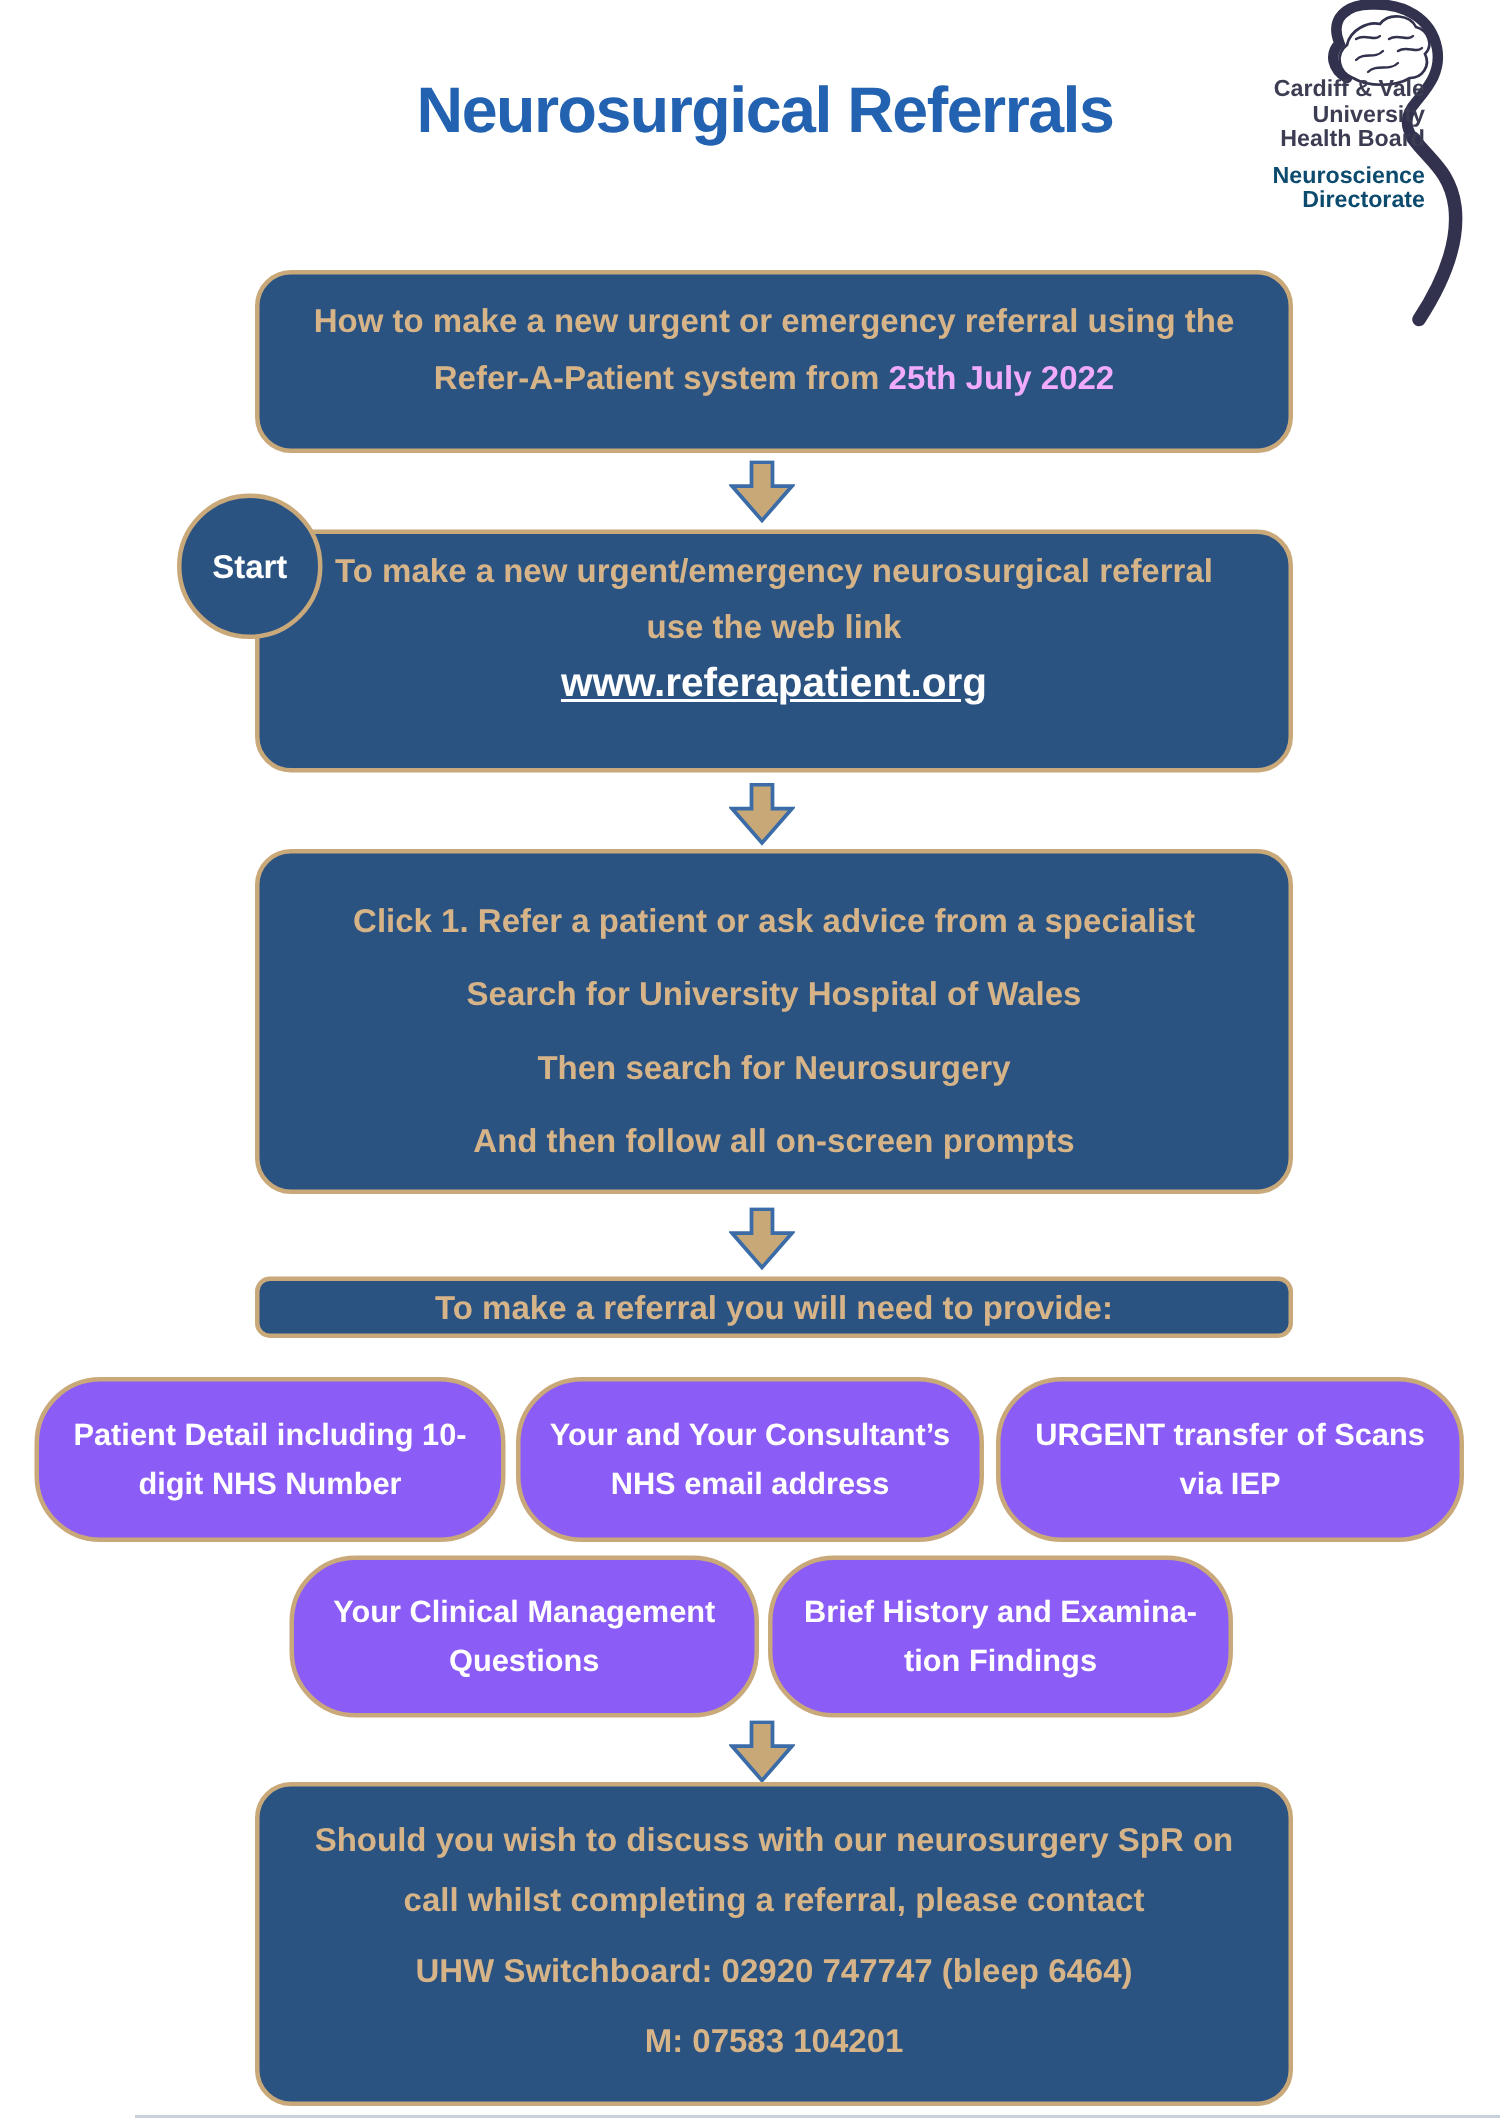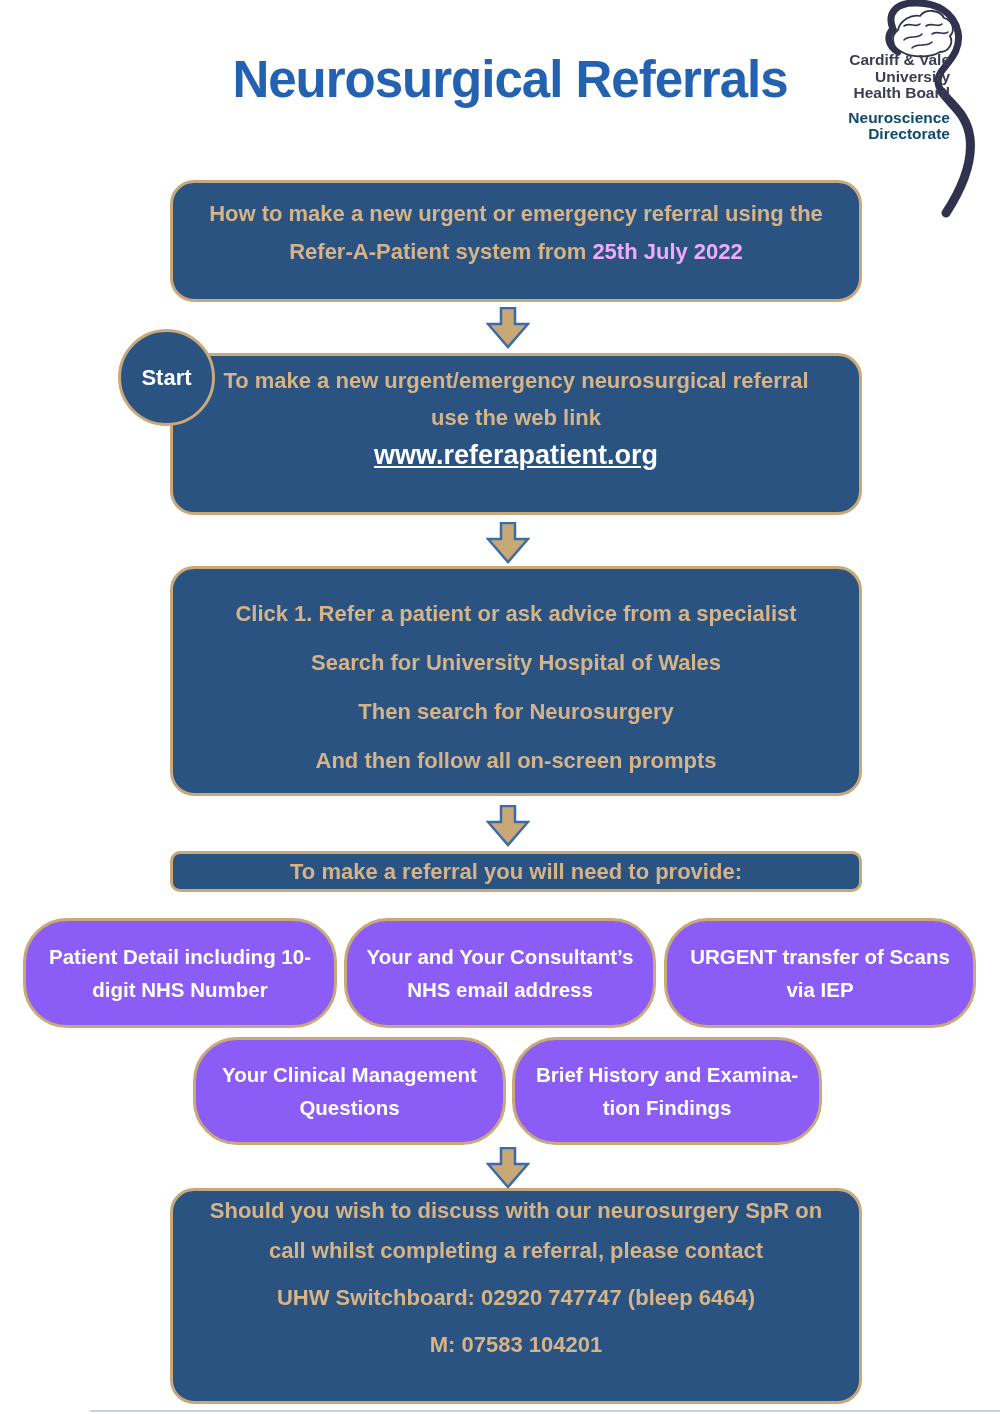--- a/index.html
+++ b/index.html
@@ -2,21 +2,21 @@
 <html><head>
 <meta charset="utf-8">
 <style>
   html,body{margin:0;padding:0;background:#ffffff;}
   .page{
     position:relative;width:1000px;height:1414px;background:#ffffff;
     font-family:"Liberation Sans","DejaVu Sans",sans-serif;overflow:hidden;
   }
   .page-title{
     position:absolute;left:60px;top:50px;width:900px;text-align:center;
-    font-size:51px;font-weight:bold;color:#2262B0;letter-spacing:-1px;
+    font-size:43px;font-weight:bold;color:#2262B0;letter-spacing:-1px;
   }
   
   .logo{position:absolute;left:840px;top:0;width:160px;height:218px;}
   .logo svg{position:absolute;left:0;top:0;}
   .logo-text{
     position:absolute;right:50px;top:52px;display:flex;flex-direction:column;
     align-items:flex-end;text-align:right;
   }
   .logo-org{font-size:15.5px;font-weight:bold;color:#3C3C52;line-height:16.5px;}
   .logo-dept{font-size:15.5px;font-weight:bold;color:#0c4a6e;line-height:16.5px;}
@@ -53,21 +53,21 @@
     box-sizing:border-box;display:flex;flex-direction:column;align-items:center;
     justify-content:center;color:#ffffff;font-weight:bold;text-align:center;
     font-size:20.5px;line-height:33px;
   }
   .bub-1{left:23px;top:918px;width:314px;height:110px;}
   .bub-2{left:344px;top:918px;width:312px;height:110px;}
   .bub-3{left:664px;top:918px;width:312px;height:110px;}
   .bub-4{left:193px;top:1037px;width:313px;height:108px;}
   .bub-5{left:512px;top:1037px;width:310px;height:108px;}
   
-  .box-contact{left:170px;top:1188px;width:692px;height:216px;}
+  .box-contact{left:170px;top:1188px;width:692px;height:216px;padding-top:16px;}
   .box-contact .ln{font-size:22px;line-height:40px;}
   .mt7{margin-top:7px;}
   
   .start-badge{
     position:absolute;left:118px;top:329px;width:97px;height:97px;border-radius:50%;
     background:#2A5382;border:3px solid #C9A87A;box-sizing:border-box;z-index:3;
     display:flex;align-items:center;justify-content:center;
     color:#ffffff;font-size:22px;font-weight:bold;
   }
   

